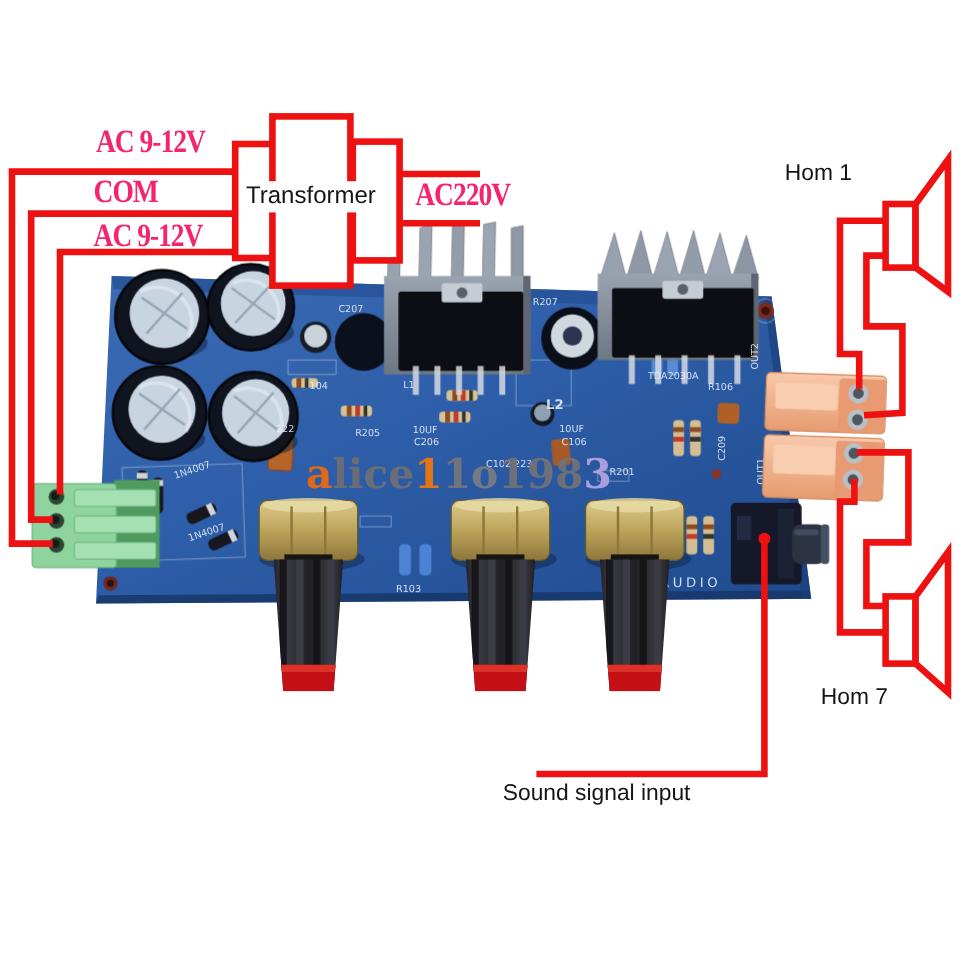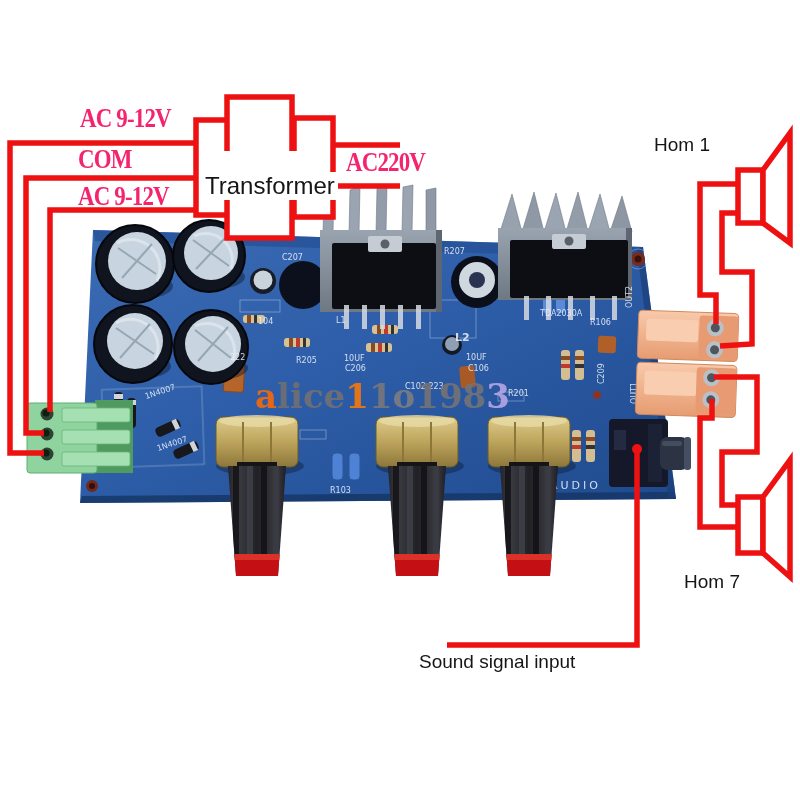--- a/index.html
+++ b/index.html
@@ -3,21 +3,21 @@
 <meta charset="utf-8">
 <style>
   html,body{margin:0;padding:0;background:#fff;}
   .stage{position:relative;width:800px;height:800px;background:#ffffff;overflow:hidden;
          font-family:"Liberation Sans",sans-serif;}
   .stage svg{position:absolute;left:0;top:0;}
   .lbl{position:absolute;white-space:nowrap;}
   .pink{font-family:"Liberation Serif",serif;font-weight:bold;font-size:27px;color:#f5246e;
         transform:scaleX(.85);transform-origin:left top;letter-spacing:-1px;}
   .black{font-family:"Liberation Sans",sans-serif;color:#151515;font-size:19px;}
-  .transformer-lbl{font-size:24px;background:#fff;padding:0 3px;margin-top:20px;}
+  .transformer-lbl{font-size:20px;background:#fff;padding:0 3px;}
   .wm{position:absolute;left:255px;top:374px;font-family:"DejaVu Serif",serif;
       font-weight:bold;font-size:34px;letter-spacing:0px;opacity:.93;line-height:44px;}
 </style>
 </head>
 <body>
 
 <div class="stage">
 
 <svg width="800" height="800" viewBox="0 0 800 800">
   <defs>

